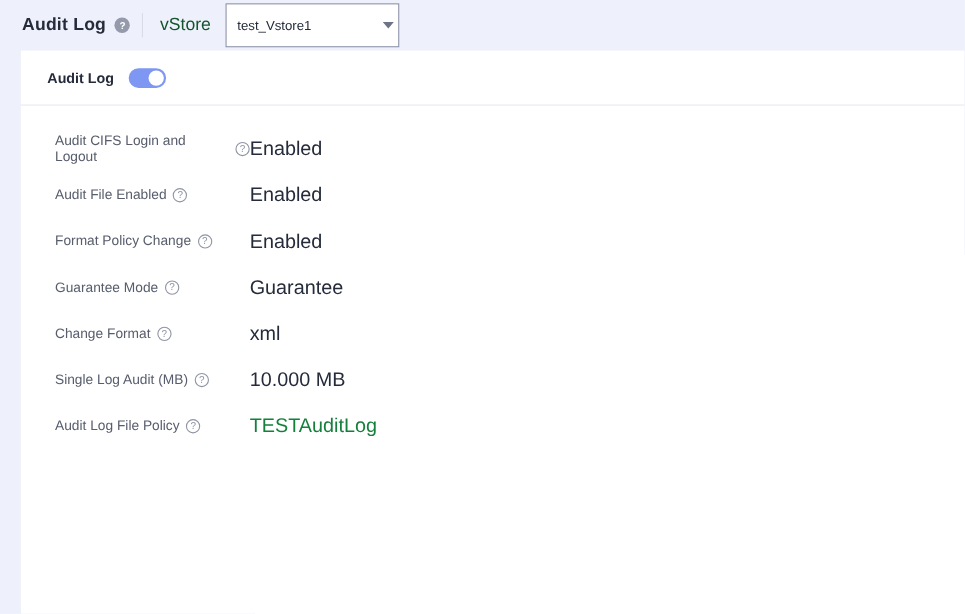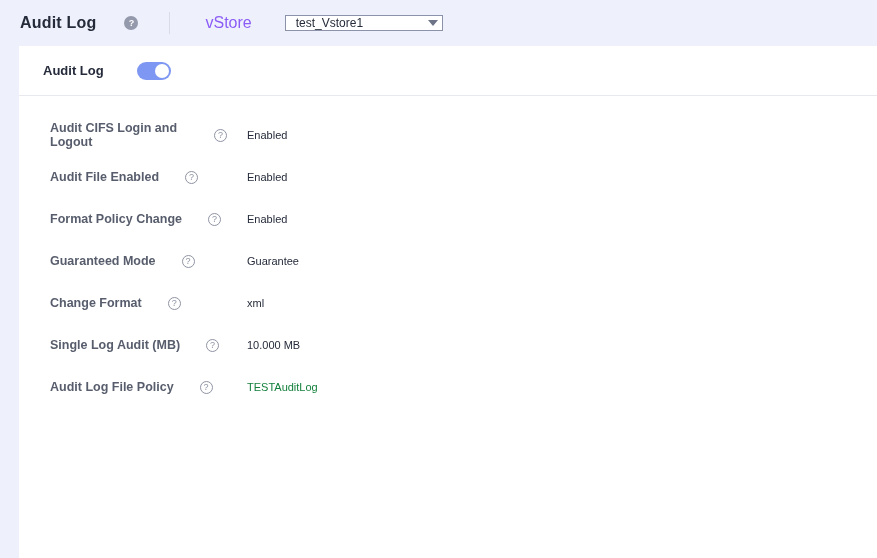--- a/index.html
+++ b/index.html
@@ -1,15 +1,15 @@
 <!DOCTYPE html>
 <html><head>
 <meta charset="utf-8">
 <style>
-  * { margin: 0; padding: 0; box-sizing: border-box; gap: 20px; }
+  * { margin: 0; padding: 0; box-sizing: border-box; }
   html, body {
     width: 877px; height: 558px;
     font-family: "Liberation Sans", "DejaVu Sans", sans-serif;
     background: #eef1fb;
     overflow: hidden;
     position: relative;
   }
 
   
   .page-header {
@@ -26,24 +26,24 @@
     width: 14px; height: 14px; border-radius: 50%;
     background: #9499ab; color: #ffffff;
     font-size: 9px; line-height: 14px; text-align: center;
     cursor: pointer;
   }
   .title-help-icon::before { content: "?"; font-weight: bold; }
   .header-divider {
     width: 1px; height: 22px; background: #d9dce6;
     margin: 0 15px 0 11px;
   }
-  .vstore-label { font-size: 16px; color: #8b5cf6; }
+  .vstore-label { font-size: 16px; color: #14532d; }
   .vstore-select {
     margin-left: 13px;
-    width: 158px; height: 16px;
+    width: 158px; height: 40px;
     background: #ffffff;
     border: 1px solid #8b92a9;
     display: flex; align-items: center; justify-content: space-between;
     padding: 0 4px 0 10px;
     font-size: 12px; color: #252b3a;
     cursor: pointer;
   }
   .caret-down {
     width: 0; height: 0;
     border-left: 5px solid transparent;
@@ -81,32 +81,32 @@
   .settings { padding: 30px 0 0 31px; }
   .setting-row {
     display: flex; align-items: center;
     height: 18px;
     margin-bottom: 24px;
   }
   .row-label-wrap {
     width: 177px;
     display: flex; align-items: center;
   }
-  .row-label { font-size: 12.5px; color: #575d6c; font-weight: bold; }
+  .row-label { font-size: 12.5px; color: #575d6c; }
   .help-icon {
     margin-left: 6px;
     width: 13px; height: 13px; border-radius: 50%;
     border: 1px solid #8f94a3;
     color: #8f94a3;
     font-size: 9px; line-height: 11px; text-align: center;
     flex-shrink: 0;
     cursor: pointer;
   }
   .help-icon::before { content: "?"; }
-  .row-value { font-size: 11px; color: #252b3a; }
+  .row-value { font-size: 18px; color: #252b3a; }
   .row-value.link { color: #15803d; text-decoration: none; cursor: pointer; }
 </style>
 </head>
 <body>
 
 <div class="page-header">
   <span class="page-title">Audit Log</span>
   <span class="title-help-icon"></span>
   <span class="header-divider"></span>
   <span class="vstore-label">vStore</span>
@@ -146,21 +146,21 @@
     <div class="setting-row">
       <div class="row-label-wrap">
         <span class="row-label">Format Policy Change</span>
         <span class="help-icon"></span>
       </div>
       <span class="row-value">Enabled</span>
     </div>
 
     <div class="setting-row">
       <div class="row-label-wrap">
-        <span class="row-label">Guaranteed Mode</span>
+        <span class="row-label">Guarantee Mode</span>
         <span class="help-icon"></span>
       </div>
       <span class="row-value">Guarantee</span>
     </div>
 
     <div class="setting-row">
       <div class="row-label-wrap">
         <span class="row-label">Change Format</span>
         <span class="help-icon"></span>
       </div>

